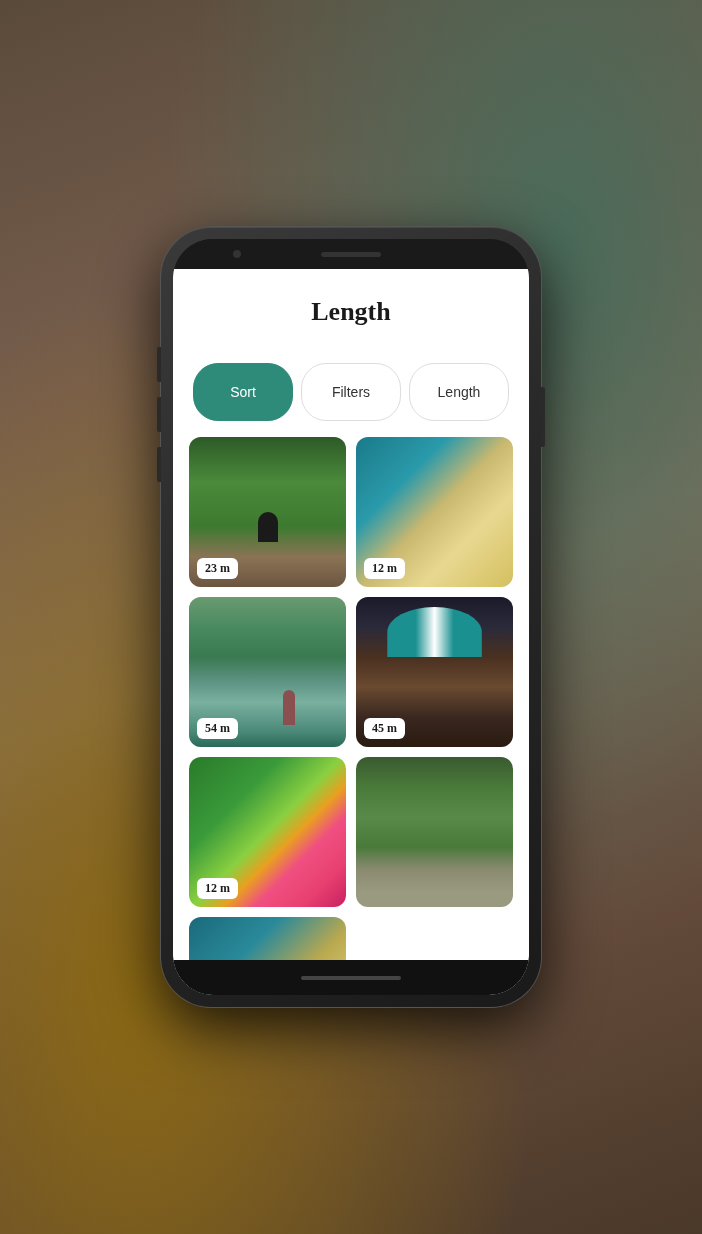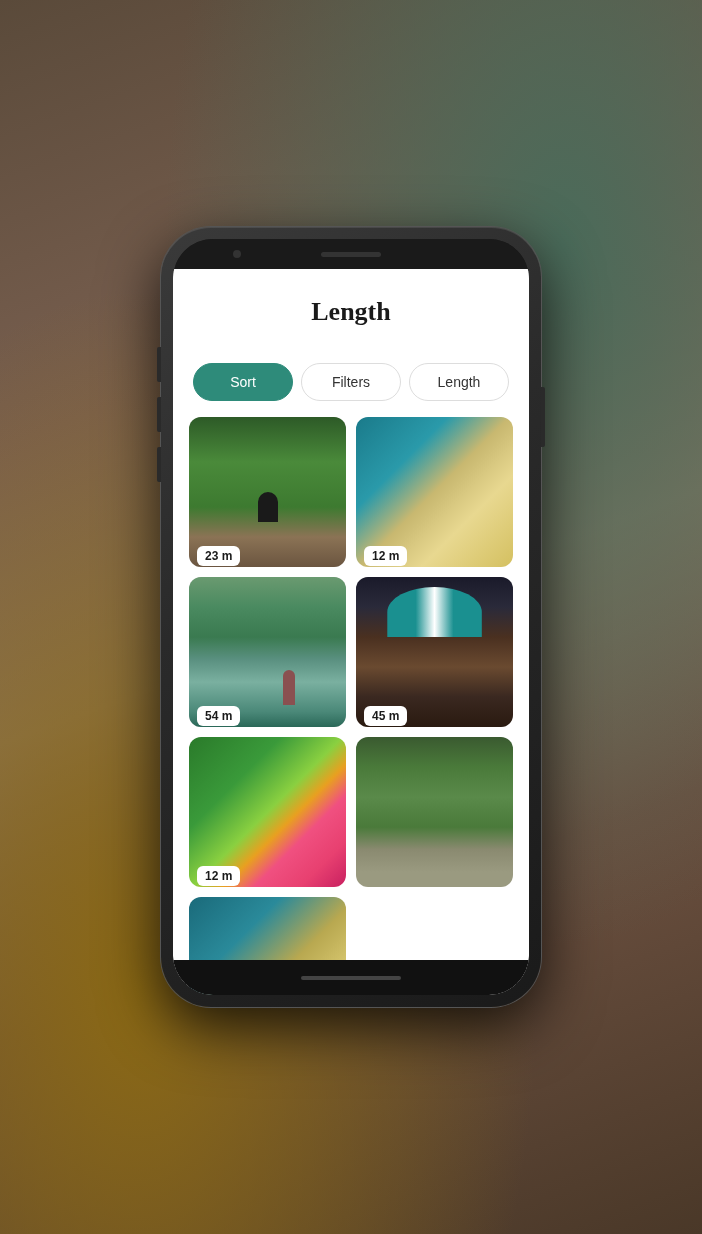--- a/index.html
+++ b/index.html
@@ -176,21 +176,21 @@
 
     .filter-bar {
       display: flex;
       gap: 8px;
       padding: 12px 20px 16px;
       flex-shrink: 0;
     }
 
     .filter-btn {
       flex: 1;
-      padding: 10px 0;
+      padding: 20px 0;
       border-radius: 25px;
       border: 1.5px solid #ddd;
       background: white;
       font-family: -apple-system, sans-serif;
       font-size: 14px;
       font-weight: 500;
       color: #333;
       cursor: pointer;
       text-align: center;
     }
@@ -213,26 +213,26 @@
 
     .grid-item {
       border-radius: 12px;
       overflow: hidden;
       position: relative;
       background: #ccc;
     }
 
     .grid-item .duration-badge {
       position: absolute;
-      bottom: 1px;
+      bottom: 8px;
       left: 8px;
       background: white;
       border-radius: 6px;
       padding: 3px 8px;
-      font-family: Liberation Sans, sans-serif;
+      font-family: Liberation Serif, serif;
       font-size: 12px;
       font-weight: 600;
       color: #1a1a1a;
     }
 
     
     .img-forest-person {
       background: linear-gradient(180deg, #2d5a27 0%, #4a8a3a 30%, #3d7a30 60%, #8b7355 80%, #6b5540 100%);
       width: 100%;
       height: 100%;

